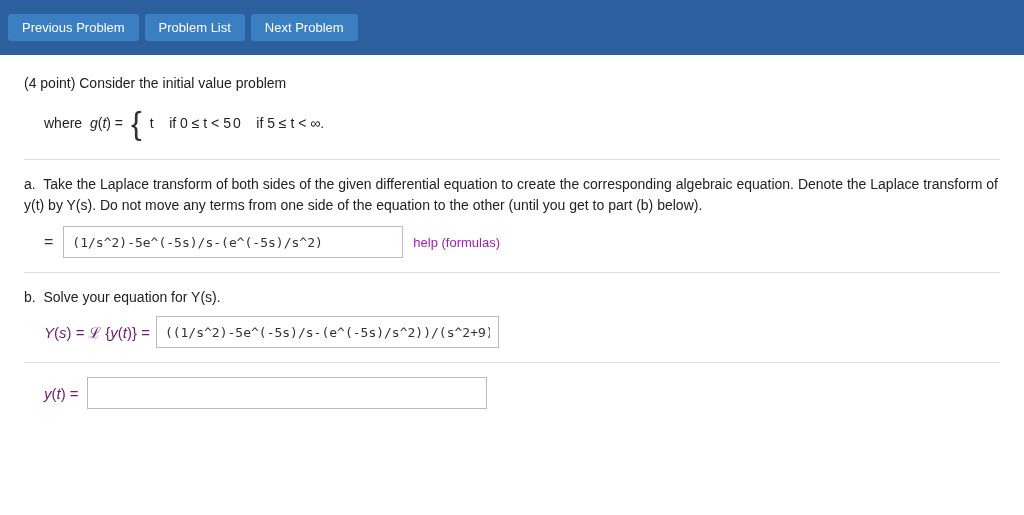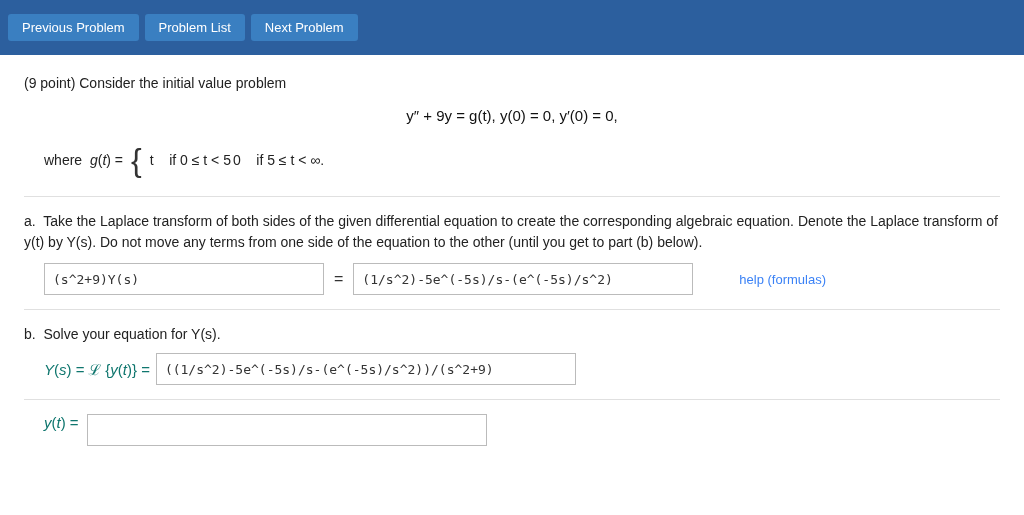--- a/index.html
+++ b/index.html
@@ -87,50 +87,49 @@
       background: white;
       height: 32px;
     }
     .input-left {
       width: 280px;
     }
     .input-right {
       width: 340px;
     }
     .input-wide {
-      width: 420px;
+      width: 343px;
     }
     .input-answer {
       width: 400px;
     }
     .equals-sign {
       font-size: 16px;
       color: #333;
     }
     .help-link {
-      color: #3b82f6;
+      color: #a21caf;
       text-decoration: none;
       font-size: 13px;
-      margin-left: 36px;
     }
     .solve-row {
       display: flex;
       align-items: center;
       gap: 6px;
       margin: 6px 0 6px 20px;
       font-size: 15px;
     }
     .solve-label {
       font-size: 15px;
-      color: #0f766e;
+      color: #701a75;
       white-space: nowrap;
     }
     .part-c-row {
       display: flex;
-      align-items: flex-start;
+      align-items: center;
       gap: 8px;
       margin: 6px 0 6px 20px;
       font-size: 15px;
     }
     .section-divider {
       border: none;
       border-top: 1px solid #e0e0e0;
       margin: 14px 0;
     }
   </style>
@@ -138,25 +137,22 @@
 <body>
 
 <nav class="top-nav">
   <button class="nav-btn">Previous Problem</button>
   <button class="nav-btn">Problem List</button>
   <button class="nav-btn">Next Problem</button>
 </nav>
 
 <div class="content-area">
 
-  <div class="problem-header">(9 point) Consider the initial value problem</div>
-
-  <div class="equation-center">
-    <span>y″ + 9y = g(t),      y(0) = 0,   y′(0) = 0,</span>
-  </div>
+  <div class="problem-header">(4 point) Consider the initial value problem</div>
+
 
   <div class="piecewise-section">
     <span class="piecewise-label">where &nbsp;<i>g</i>(<i>t</i>) =</span>
     <span class="brace">{</span>
     <div class="piecewise-cases">
       <div>
         <span>t</span>&nbsp;&nbsp;&nbsp;
         <span>if 0 ≤ t &lt; 5</span>
       </div>
       <div>
@@ -167,21 +163,20 @@
   </div>
 
   <hr class="section-divider">
 
   <div class="part-section">
     <div class="part-label">
       <span>a.</span>&nbsp;
       <span>Take the Laplace transform of both sides of the given differential equation to create the corresponding algebraic equation. Denote the Laplace transform of y(t) by Y(s). Do not move any terms from one side of the equation to the other (until you get to part (b) below).</span>
     </div>
     <div class="input-row">
-      <input class="math-input input-left" type="text" value="(s^2+9)Y(s)" style="">
       <span class="equals-sign">=</span>
       <input class="math-input input-right" type="text" value="(1/s^2)-5e^(-5s)/s-(e^(-5s)/s^2)" style="">
       <a href="#" class="help-link">help (formulas)</a>
     </div>
   </div>
 
   <hr class="section-divider">
 
   <div class="part-section">
     <div class="part-label">

